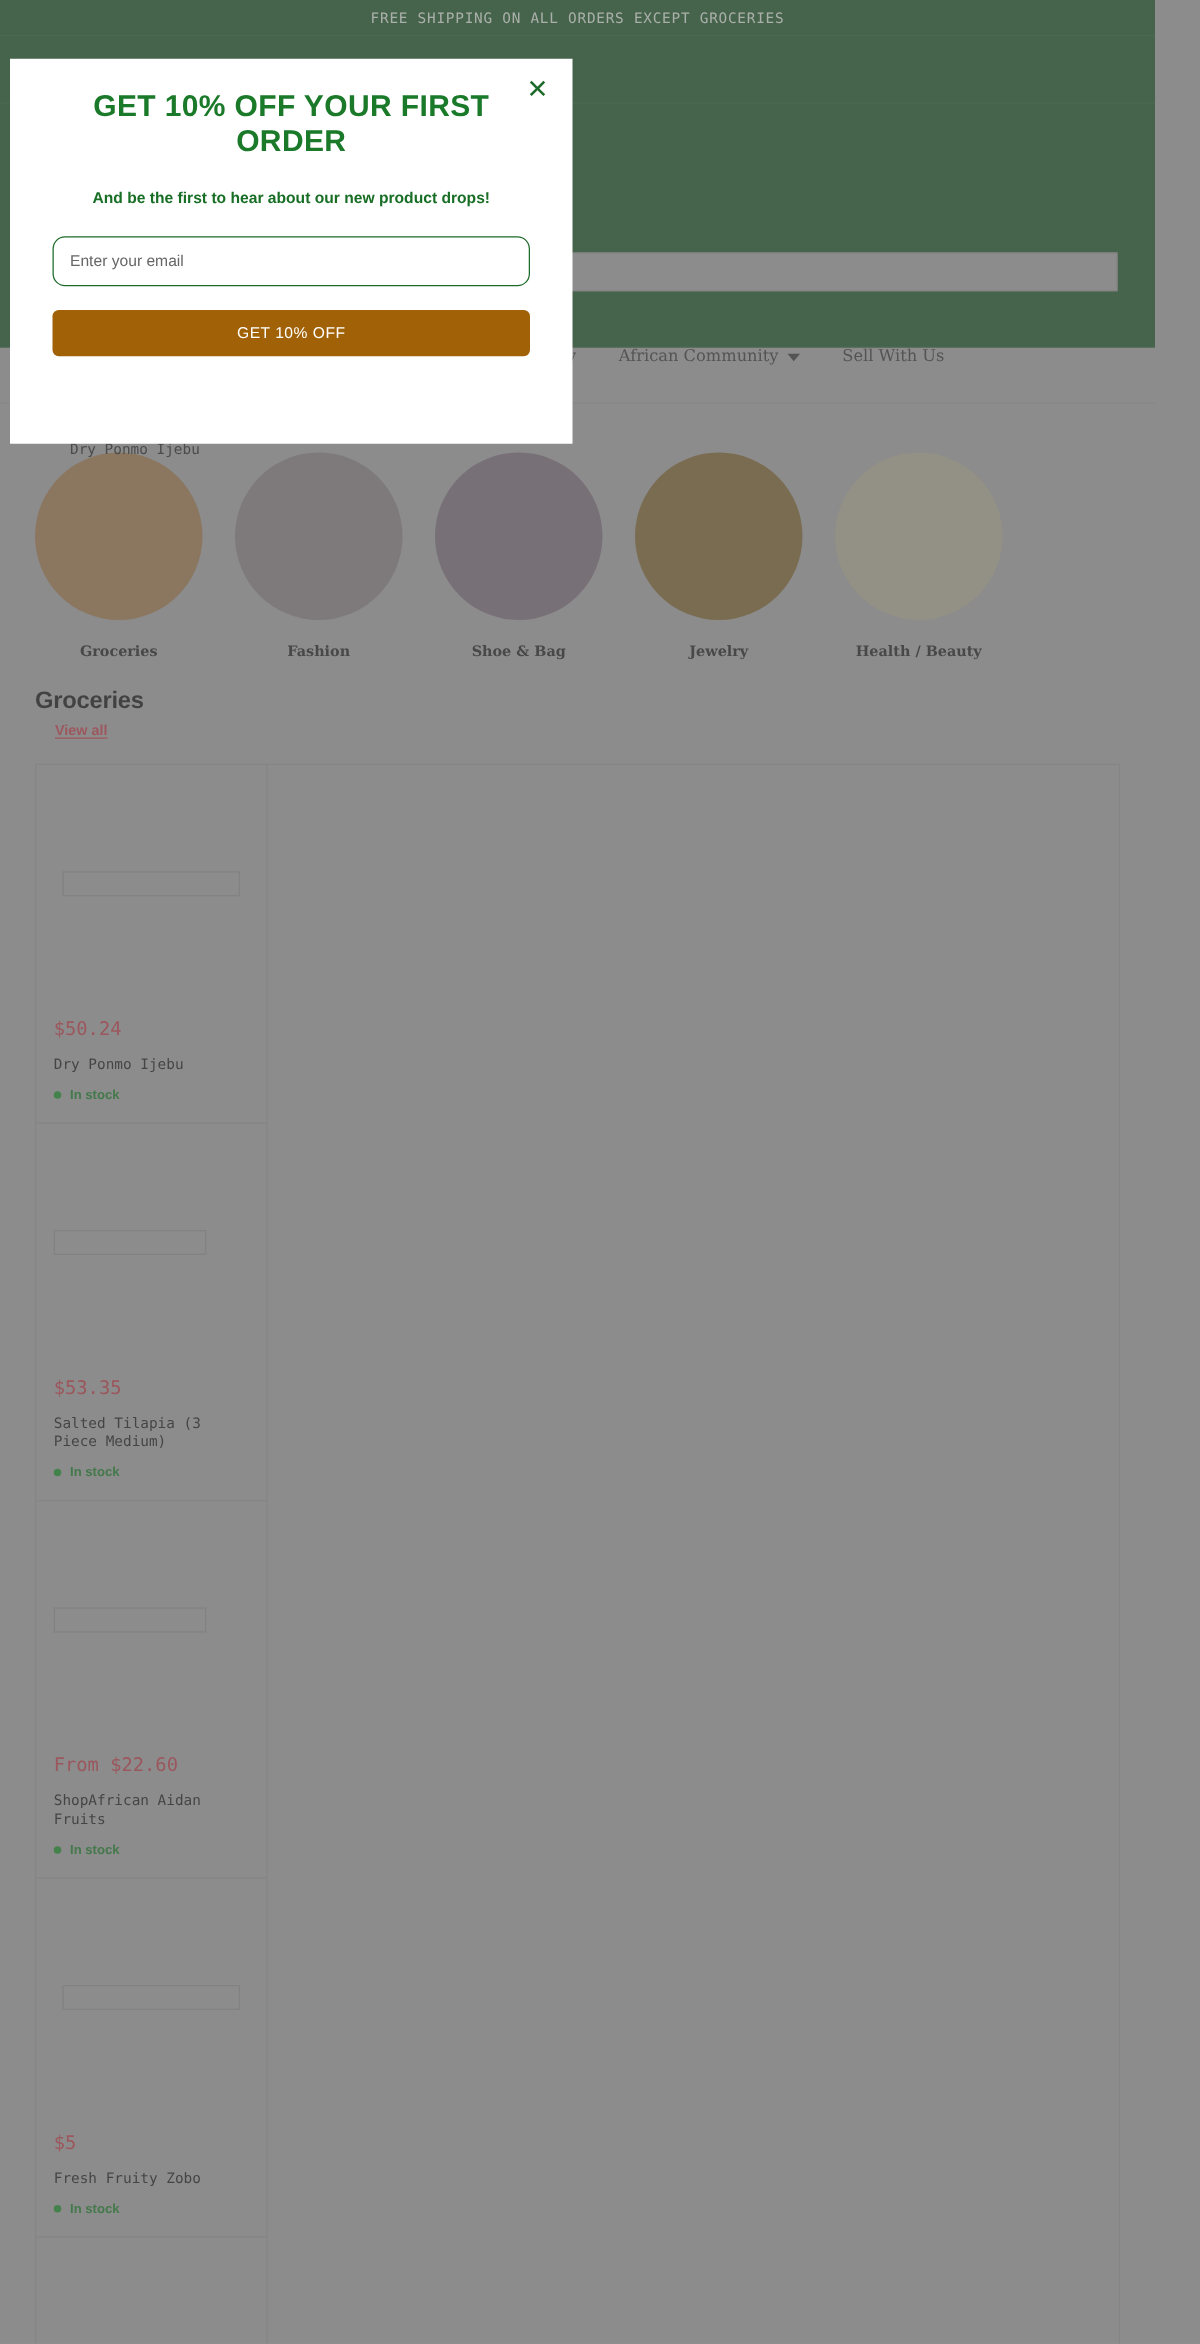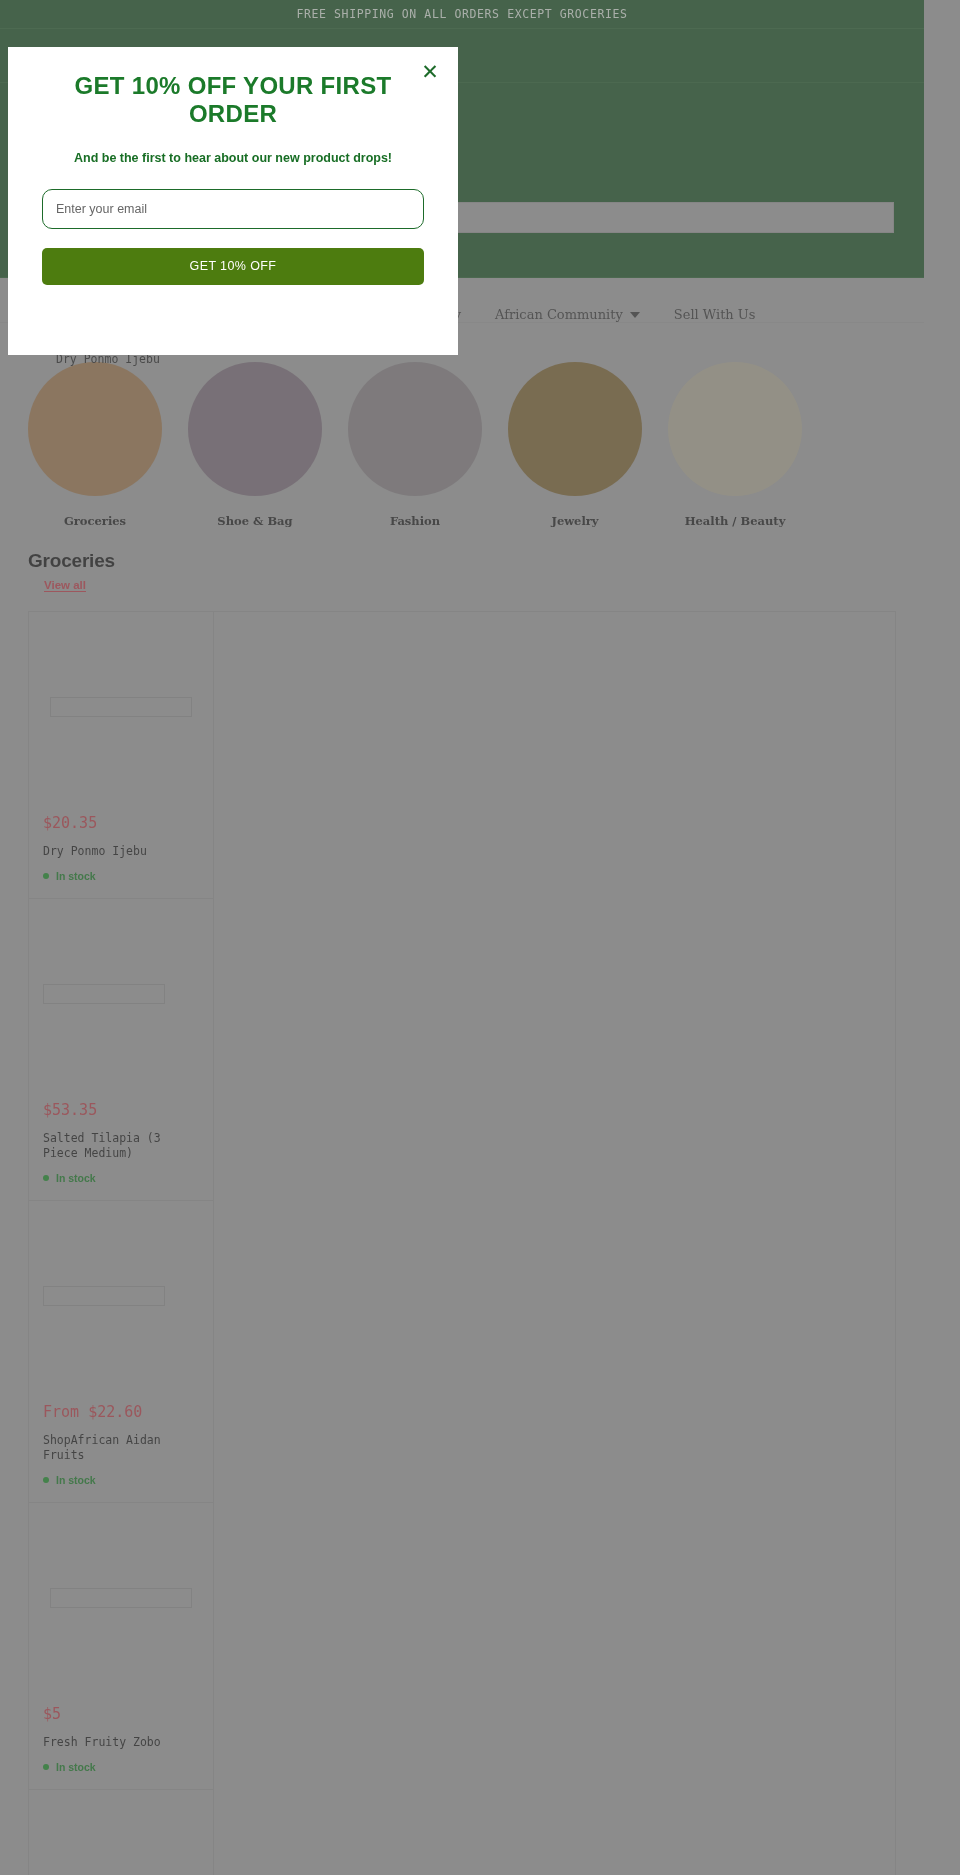--- a/index.html
+++ b/index.html
@@ -78,21 +78,21 @@
   }
   .header-rule2 {
     position: absolute; left: 0; right: 0; bottom: 0;
     height: 1px; background: #2d5f34;
   }
 
   
   .navbar {
     height: 45px;
     background: #9b9b9b;
-    display: flex; align-items: flex-end;
+    display: flex; align-items: flex-start;
     padding-left: 300px;
     gap: 34px;
     border-bottom: 1px solid #949494;
   }
   .nav-item {
     font-family: "DejaVu Serif", serif;
     font-size: 13px;
     color: #3b3b3b;
     display: flex; align-items: center; gap: 7px;
     cursor: pointer;
@@ -274,21 +274,21 @@
     color: #3a3a3a;
     background: #fff;
     outline: none;
   }
   .modal-input::placeholder { color: #666; }
   .modal-cta {
     display: block;
     width: 100%;
     height: 37px;
     margin-top: 19px;
-    background: #4d7c0f;
+    background: #a16207;
     color: #ffffff;
     border: none;
     border-radius: 5px;
     font-family: "Liberation Sans", sans-serif;
     font-size: 12.5px;
     letter-spacing: 0.4px;
     cursor: pointer;
   }
 </style>
 </head>
@@ -330,26 +330,26 @@
     <a class="view-all">View all</a>
 
     <div class="collections">
       <span class="float-label">Dry Ponmo Ijebu</span>
 
       <div class="coll-item">
         <div class="coll-circle" style="background:#9a7650"></div>
         <div class="coll-label">Groceries</div>
       </div>
       <div class="coll-item">
+        <div class="coll-circle" style="background:#837d80"></div>
+        <div class="coll-label">Fashion</div>
+      </div>
+      <div class="coll-item">
         <div class="coll-circle" style="background:#796b77"></div>
         <div class="coll-label">Shoe &amp; Bag</div>
-      </div>
-      <div class="coll-item">
-        <div class="coll-circle" style="background:#837d80"></div>
-        <div class="coll-label">Fashion</div>
       </div>
       <div class="coll-item">
         <div class="coll-circle" style="background:#7b6436"></div>
         <div class="coll-label">Jewelry</div>
       </div>
       <div class="coll-item">
         <div class="coll-circle" style="background:#a8a392"></div>
         <div class="coll-label">Health / Beauty</div>
       </div>
     </div>
@@ -359,21 +359,21 @@
     <div class="section-title">Groceries</div>
     <a class="view-all">View all</a>
 
     <div class="product-grid">
       <div class="product-col">
 
         <div class="product-card">
           <div class="product-img">
             <div class="img-placeholder"></div>
           </div>
-          <div class="price">$20.35</div>
+          <div class="price">$50.24</div>
           <div class="prod-name">Dry Ponmo Ijebu</div>
           <div class="stock">
             <span class="dot"></span>
             <span class="stock-text">In stock</span>
           </div>
         </div>
 
         <div class="product-card">
           <div class="product-img">
             <div class="img-placeholder" style="margin-right:34px"></div>

